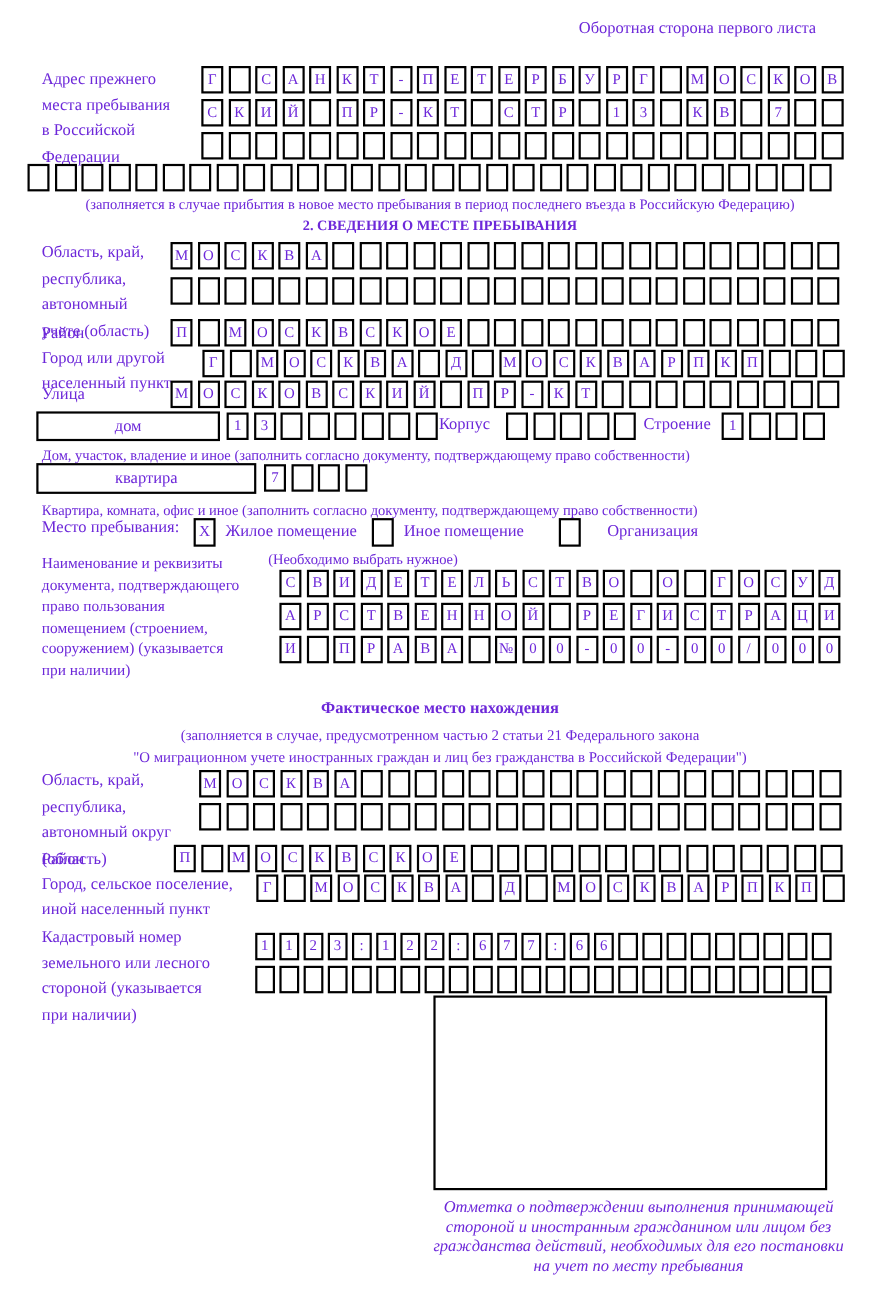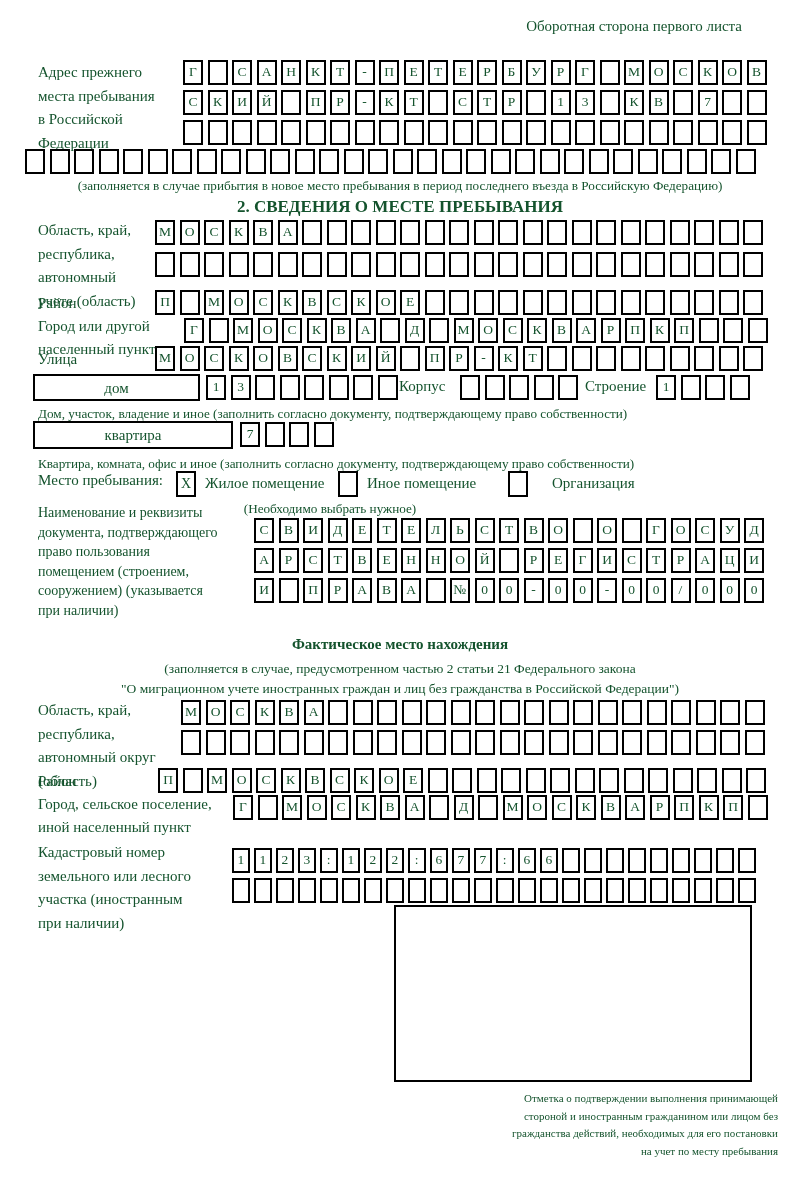--- a/index.html
+++ b/index.html
@@ -1,28 +1,28 @@
 <!DOCTYPE html>
 <html><head>
 <meta charset="utf-8">
 <style>
   html,body{margin:0;padding:0;background:#fff;}
-  .page{position:relative;width:800px;height:1180px;background:#fff;color:#14532d;
+  .page{position:relative;width:800px;height:1180px;background:#fff;color:#6d28d9;
         font-family:"Liberation Serif",serif;overflow:hidden;}
   .abs{position:absolute;}
   .lbl{font-size:15px;line-height:23.5px;}
   .lbl-tight{font-size:14px;line-height:19.6px;}
   .lbl-2{font-size:15px;line-height:22.5px;}
   .cellrow{position:absolute;display:flex;gap:4.5px;}
   .cell{flex:0 0 auto;box-sizing:border-box;width:20px;height:25px;border:2px solid #000;
         text-align:center;font-size:13.5px;line-height:20px;font-family:"Liberation Serif",serif;}
   .small .cell{width:17.5px;gap:4.5px;}
   .note{font-size:13.2px;line-height:17px;}
   .center{left:0;width:800px;text-align:center;}
-  .h-bold{font-weight:bold;font-size:17px;}
+  .h-bold{font-weight:bold;font-size:13px;}
   .widebox{box-sizing:border-box;border:2px solid #000;text-align:center;
            font-size:15px;background:#fff;}
   .cbox{box-sizing:border-box;display:inline-block;width:20px;height:26px;border:2px solid #000;
         text-align:center;font-size:14px;line-height:22px;vertical-align:middle;}
   .staytxt{font-size:15px;}
   .stampbox{box-sizing:border-box;border:2px solid #000;background:#fff;}
 </style>
 </head>
 <body>
 
@@ -543,21 +543,21 @@
       <span class="cell">Р</span>
       <span class="cell">П</span>
       <span class="cell">К</span>
       <span class="cell">П</span>
       <span class="cell"></span>
     </div>
 
   <div class="abs lbl" style="left:38px;top:841px;">
     <div>Кадастровый номер</div>
     <div>земельного или лесного</div>
-    <div>участка (иностранным</div>
+    <div>стороной (указывается</div>
     <div>при наличии)</div>
   </div>
   <div class="cellrow small" style="left:232px;top:848px;">
       <span class="cell">1</span>
       <span class="cell">1</span>
       <span class="cell">2</span>
       <span class="cell">3</span>
       <span class="cell">:</span>
       <span class="cell">1</span>
       <span class="cell">2</span>
@@ -600,20 +600,20 @@
       <span class="cell"></span>
       <span class="cell"></span>
       <span class="cell"></span>
       <span class="cell"></span>
       <span class="cell"></span>
       <span class="cell"></span>
       <span class="cell"></span>
     </div>
 
   <div class="abs stampbox" style="left:394px;top:905px;width:358px;height:177px;"></div>
-  <div class="abs" style="left:383px;top:1090px;width:395px;text-align:right;font-size:11px;line-height:17.6px;">
+  <div class="abs" style="left:383px;top:1090px;width:395px;text-align:center;font-size:15px;line-height:17.6px;font-style:italic;">
     <div>Отметка о подтверждении выполнения принимающей</div>
     <div>стороной и иностранным гражданином или лицом без</div>
     <div>гражданства действий, необходимых для его постановки</div>
     <div>на учет по месту пребывания</div>
   </div>
 
 </div>
 
 </body></html>

